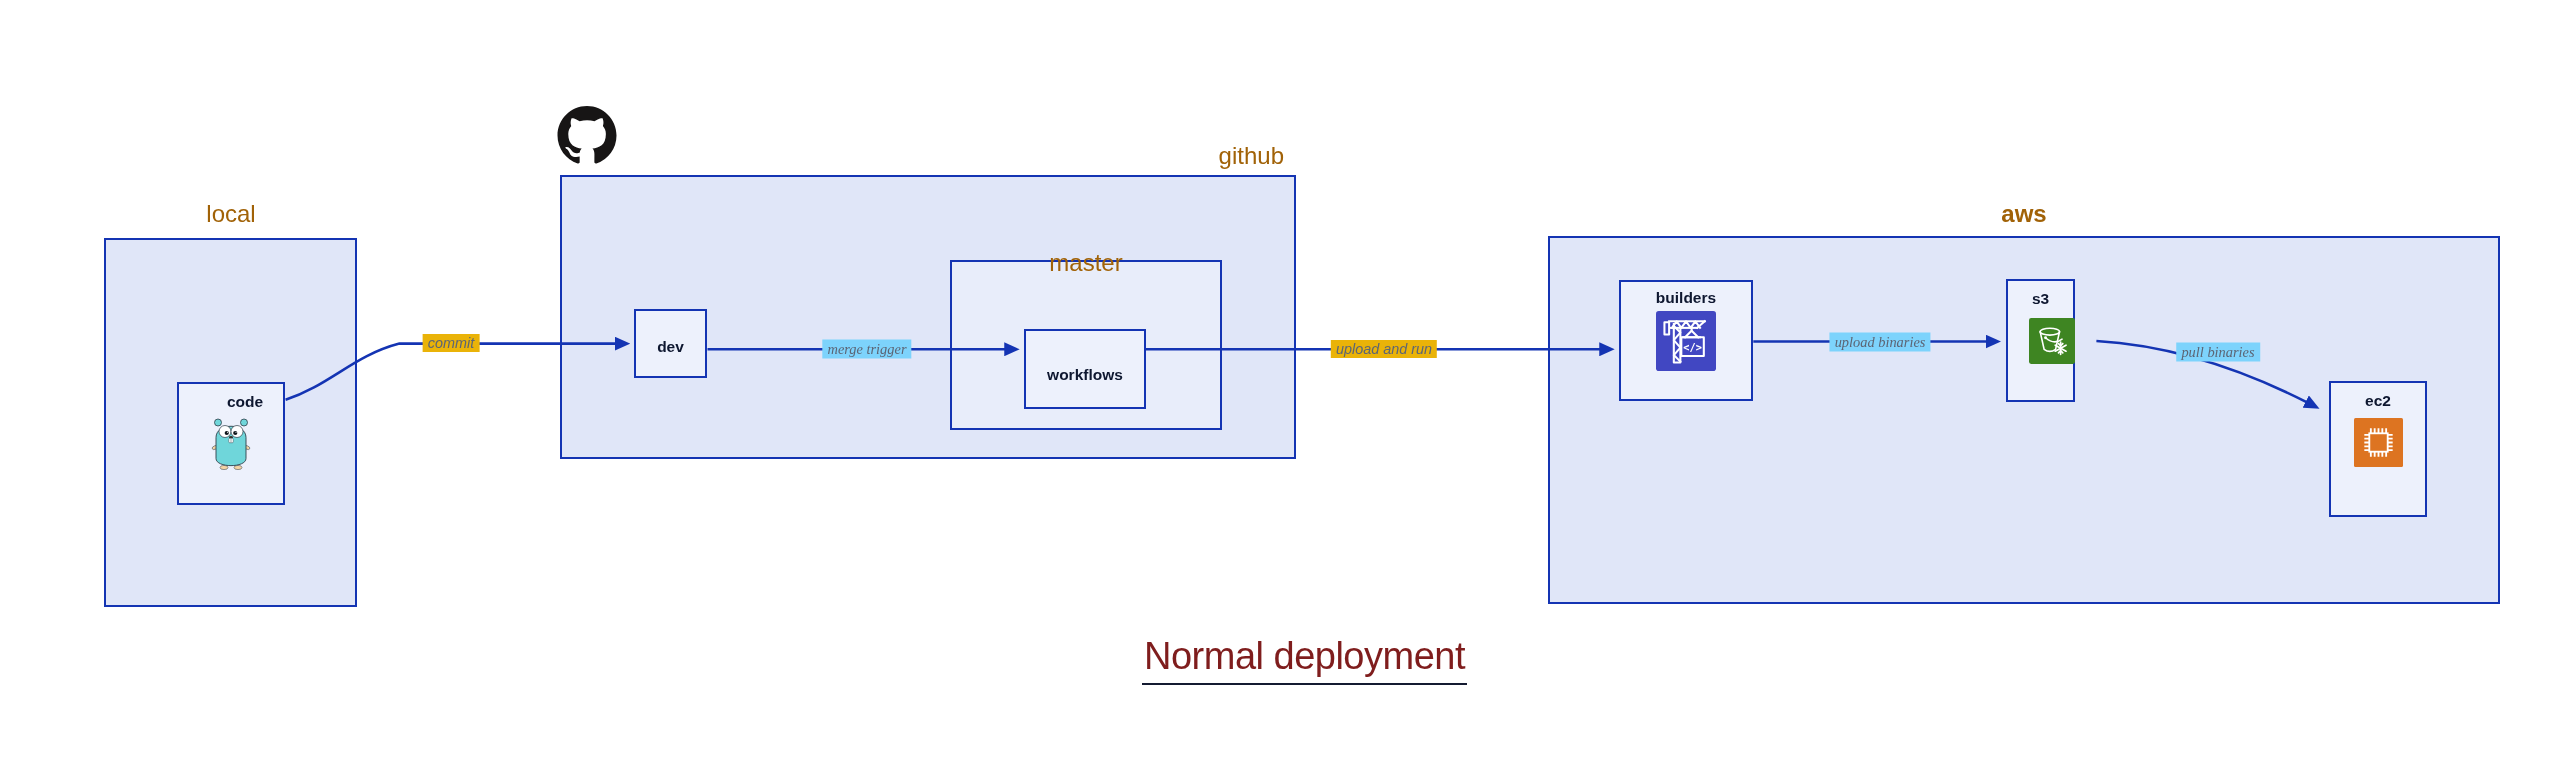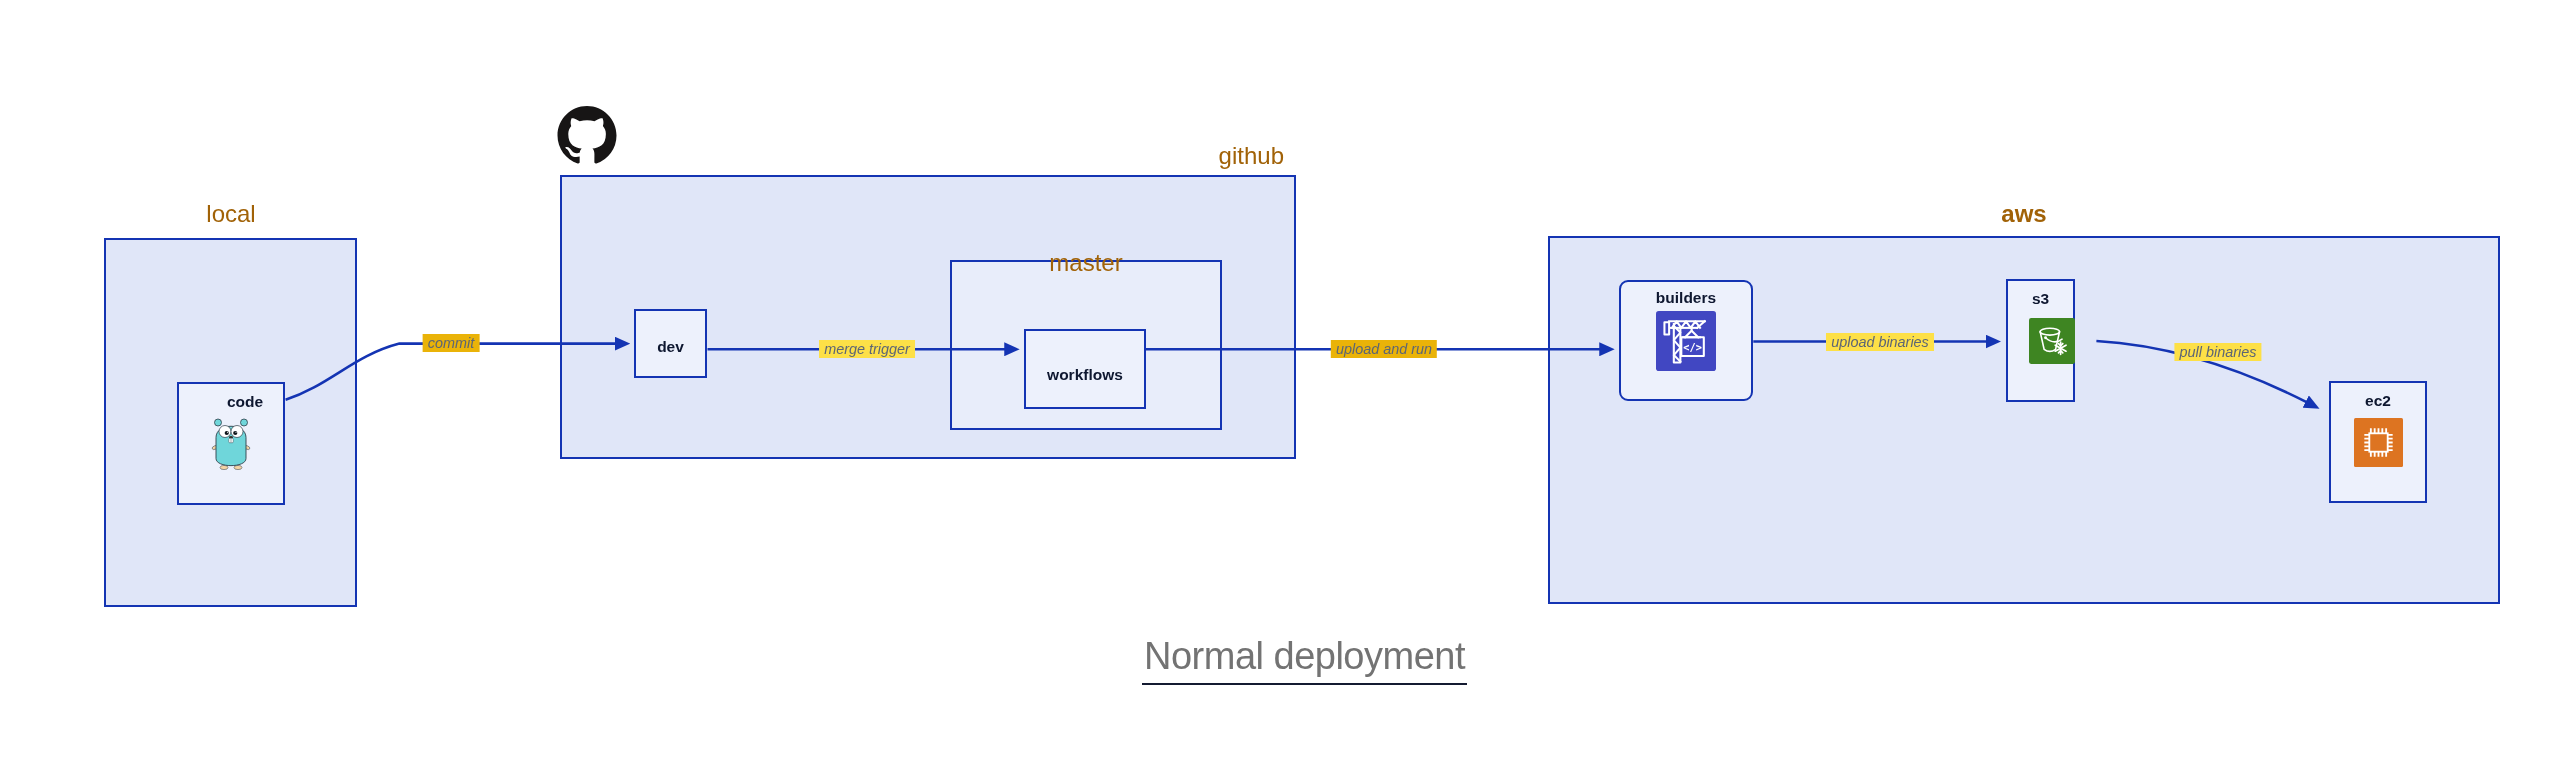--- a/index.html
+++ b/index.html
@@ -13,24 +13,24 @@
   .node{position:absolute;border:2.1px solid #1434b3;background:#edf1fc;box-sizing:border-box;}
   .node-label{position:absolute;left:0;right:0;text-align:center;font-weight:bold;
               font-size:15.5px;color:#0e1730;line-height:17.5px;}
   .node-label.center{top:6px;bottom:0;display:flex;align-items:center;justify-content:center;}
   .icon{position:absolute;display:block;}
   
   .edges{position:absolute;left:0;top:0;z-index:20;}
   .edge-label{position:absolute;z-index:30;transform:translate(-50%,-50%);
               font-style:italic;font-size:14.4px;color:#5c6575;padding:1px 5.2px;white-space:nowrap;}
   .bg-white{background:#eab308;}
-  .bg-fill{background:#fde047;}
+  .bg-fill{background:#7dd3fc;font-family:Liberation Serif, serif;}
   
   .title{position:absolute;text-align:center;z-index:5;}
-  .title span{display:inline-block;font-size:38px;letter-spacing:-0.5px;color:#737373;
+  .title span{display:inline-block;font-size:38px;letter-spacing:-0.5px;color:#7f1d1d;
               border-bottom:2.6px solid #141b31;padding:0 2.1px 4.6px 2.1px;}
 </style>
 </head>
 <body>
 
 <div class="canvas">
 
   <div class="section" style="left:104px;top:238px;width:253px;height:369px;"></div>
   <div class="section" style="left:560px;top:175px;width:736px;height:284px;"></div>
   <div class="section master" style="left:950px;top:260px;width:272px;height:170px;"></div>
@@ -68,21 +68,21 @@
   </div>
 
   <div class="node" style="left:634px;top:309px;width:73px;height:69px;">
     <div class="node-label center">dev</div>
   </div>
 
   <div class="node" style="left:1024px;top:329px;width:122px;height:80px;">
     <div class="node-label center" style="padding-top:5.2px;">workflows</div>
   </div>
 
-  <div class="node" style="left:1619px;top:280px;width:134px;height:121px;border-radius:9px;">
+  <div class="node" style="left:1619px;top:280px;width:134px;height:121px;">
     <div class="node-label" style="top:7.2px;">builders</div>
     <svg class="icon" style="left:35px;top:29px;" width="60" height="60" viewBox="0 0 64 64">
       <rect x="0" y="0" width="64" height="64" rx="3" fill="#4147c2"></rect>
       <g stroke="#ffffff" stroke-width="2.2" fill="none" stroke-linejoin="round" stroke-linecap="square">
         <rect x="9" y="12" width="5" height="13"></rect>
         <path d="M19,14 L19,55 L26,55 L26,18"></path>
         <path d="M19,16 L26,23 L19,31 L26,39 L19,47 L26,54"></path>
         <path d="M14,11 L52,11"></path>
         <path d="M16,18 L44,18"></path>
         <path d="M17,18 L22,11 L27,18 L32,11 L37,18 L42,11 L47,18"></path>
@@ -109,21 +109,21 @@
       <g stroke="#ffffff" stroke-width="2.4" stroke-linecap="round">
         <line x1="44" y1="33.5" x2="44" y2="50.5"></line>
         <line x1="36.5" y1="37.8" x2="51.5" y2="46.2"></line>
         <line x1="36.5" y1="46.2" x2="51.5" y2="37.8"></line>
         <path d="M41,35.5 L44,38.5 L47,35.5" fill="none"></path>
         <path d="M41,48.5 L44,45.5 L47,48.5" fill="none"></path>
       </g>
     </svg>
   </div>
 
-  <div class="node" style="left:2329px;top:381px;width:98px;height:122px;">
+  <div class="node" style="left:2329px;top:381px;width:98px;height:136px;">
     <div class="node-label" style="top:8.8px;">ec2</div>
     <svg class="icon" style="left:23px;top:35px;" width="49" height="49" viewBox="0 0 64 64">
       <rect x="0" y="0" width="64" height="64" rx="2" fill="#dd7421"></rect>
       <g stroke="#ffffff" stroke-width="2.4" fill="none">
         <rect x="20" y="20" width="24" height="24"></rect>
         <path d="M22,13.5 V20 M27,13.5 V20 M32,13.5 V20 M37,13.5 V20 M42,13.5 V20"></path>
         <path d="M22,44 V50.5 M27,44 V50.5 M32,44 V50.5 M37,44 V50.5 M42,44 V50.5"></path>
         <path d="M13.5,22 H20 M13.5,27 H20 M13.5,32 H20 M13.5,37 H20 M13.5,42 H20"></path>
         <path d="M44,22 H50.5 M44,27 H50.5 M44,32 H50.5 M44,37 H50.5 M44,42 H50.5"></path>
       </g>

